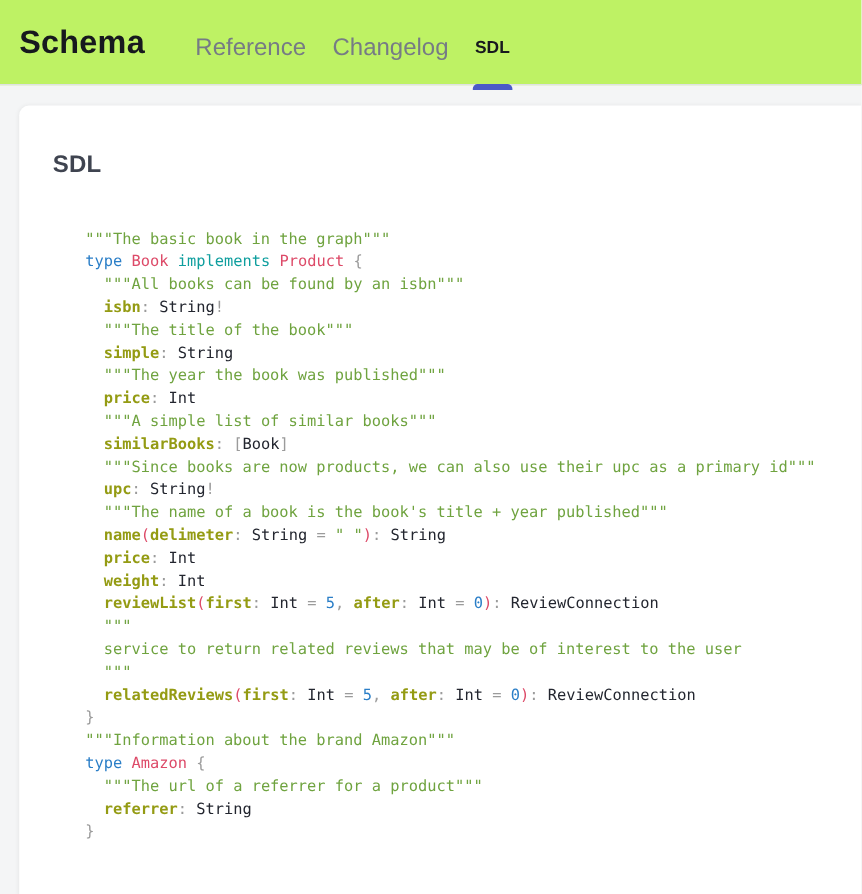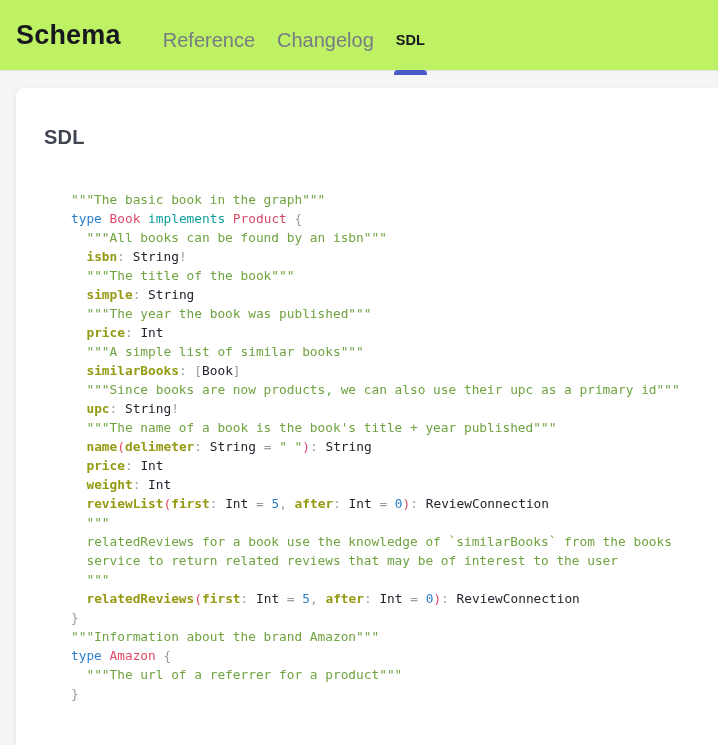--- a/index.html
+++ b/index.html
@@ -128,24 +128,24 @@
         <div class="code-line"><span class="t-plain">  </span><span class="t-doc">"""A simple list of similar books"""</span></div>
         <div class="code-line"><span class="t-plain">  </span><span class="t-field">similarBooks</span><span class="t-punc">:</span><span class="t-plain"> </span><span class="t-punc">[</span><span class="t-type">Book</span><span class="t-punc">]</span></div>
         <div class="code-line"><span class="t-plain">  </span><span class="t-doc">"""Since books are now products, we can also use their upc as a primary id"""</span></div>
         <div class="code-line"><span class="t-plain">  </span><span class="t-field">upc</span><span class="t-punc">:</span><span class="t-plain"> </span><span class="t-type">String</span><span class="t-punc">!</span></div>
         <div class="code-line"><span class="t-plain">  </span><span class="t-doc">"""The name of a book is the book's title + year published"""</span></div>
         <div class="code-line"><span class="t-plain">  </span><span class="t-field">name</span><span class="t-paren">(</span><span class="t-field">delimeter</span><span class="t-punc">:</span><span class="t-plain"> </span><span class="t-type">String</span><span class="t-plain"> </span><span class="t-punc">=</span><span class="t-plain"> </span><span class="t-str">" "</span><span class="t-paren">)</span><span class="t-punc">:</span><span class="t-plain"> </span><span class="t-type">String</span></div>
         <div class="code-line"><span class="t-plain">  </span><span class="t-field">price</span><span class="t-punc">:</span><span class="t-plain"> </span><span class="t-type">Int</span></div>
         <div class="code-line"><span class="t-plain">  </span><span class="t-field">weight</span><span class="t-punc">:</span><span class="t-plain"> </span><span class="t-type">Int</span></div>
         <div class="code-line"><span class="t-plain">  </span><span class="t-field">reviewList</span><span class="t-paren">(</span><span class="t-field">first</span><span class="t-punc">:</span><span class="t-plain"> </span><span class="t-type">Int</span><span class="t-plain"> </span><span class="t-punc">=</span><span class="t-plain"> </span><span class="t-num">5</span><span class="t-punc">,</span><span class="t-plain"> </span><span class="t-field">after</span><span class="t-punc">:</span><span class="t-plain"> </span><span class="t-type">Int</span><span class="t-plain"> </span><span class="t-punc">=</span><span class="t-plain"> </span><span class="t-num">0</span><span class="t-paren">)</span><span class="t-punc">:</span><span class="t-plain"> </span><span class="t-type">ReviewConnection</span></div>
         <div class="code-line"><span class="t-plain">  </span><span class="t-doc">"""</span></div>
-        <div class="code-line"><span class="t-plain">  </span><span class="t-doc">relatedReviews for a book use the knowledge of `similarBooks` from the books</span></div>
         <div class="code-line"><span class="t-plain">  </span><span class="t-doc">service to return related reviews that may be of interest to the user</span></div>
         <div class="code-line"><span class="t-plain">  </span><span class="t-doc">"""</span></div>
         <div class="code-line"><span class="t-plain">  </span><span class="t-field">relatedReviews</span><span class="t-paren">(</span><span class="t-field">first</span><span class="t-punc">:</span><span class="t-plain"> </span><span class="t-type">Int</span><span class="t-plain"> </span><span class="t-punc">=</span><span class="t-plain"> </span><span class="t-num">5</span><span class="t-punc">,</span><span class="t-plain"> </span><span class="t-field">after</span><span class="t-punc">:</span><span class="t-plain"> </span><span class="t-type">Int</span><span class="t-plain"> </span><span class="t-punc">=</span><span class="t-plain"> </span><span class="t-num">0</span><span class="t-paren">)</span><span class="t-punc">:</span><span class="t-plain"> </span><span class="t-type">ReviewConnection</span></div>
         <div class="code-line"><span class="t-punc">}</span></div>
         <div class="code-line"><span class="t-doc">"""Information about the brand Amazon"""</span></div>
         <div class="code-line"><span class="t-kw">type</span><span class="t-plain"> </span><span class="t-cls">Amazon</span><span class="t-plain"> </span><span class="t-punc">{</span></div>
         <div class="code-line"><span class="t-plain">  </span><span class="t-doc">"""The url of a referrer for a product"""</span></div>
+        <div class="code-line"><span class="t-plain">  </span><span class="t-field">referrer</span><span class="t-punc">:</span><span class="t-plain"> </span><span class="t-type">String</span></div>
         <div class="code-line"><span class="t-punc">}</span></div>
       </div>
   </div>
 </div>
 
 </body></html>

